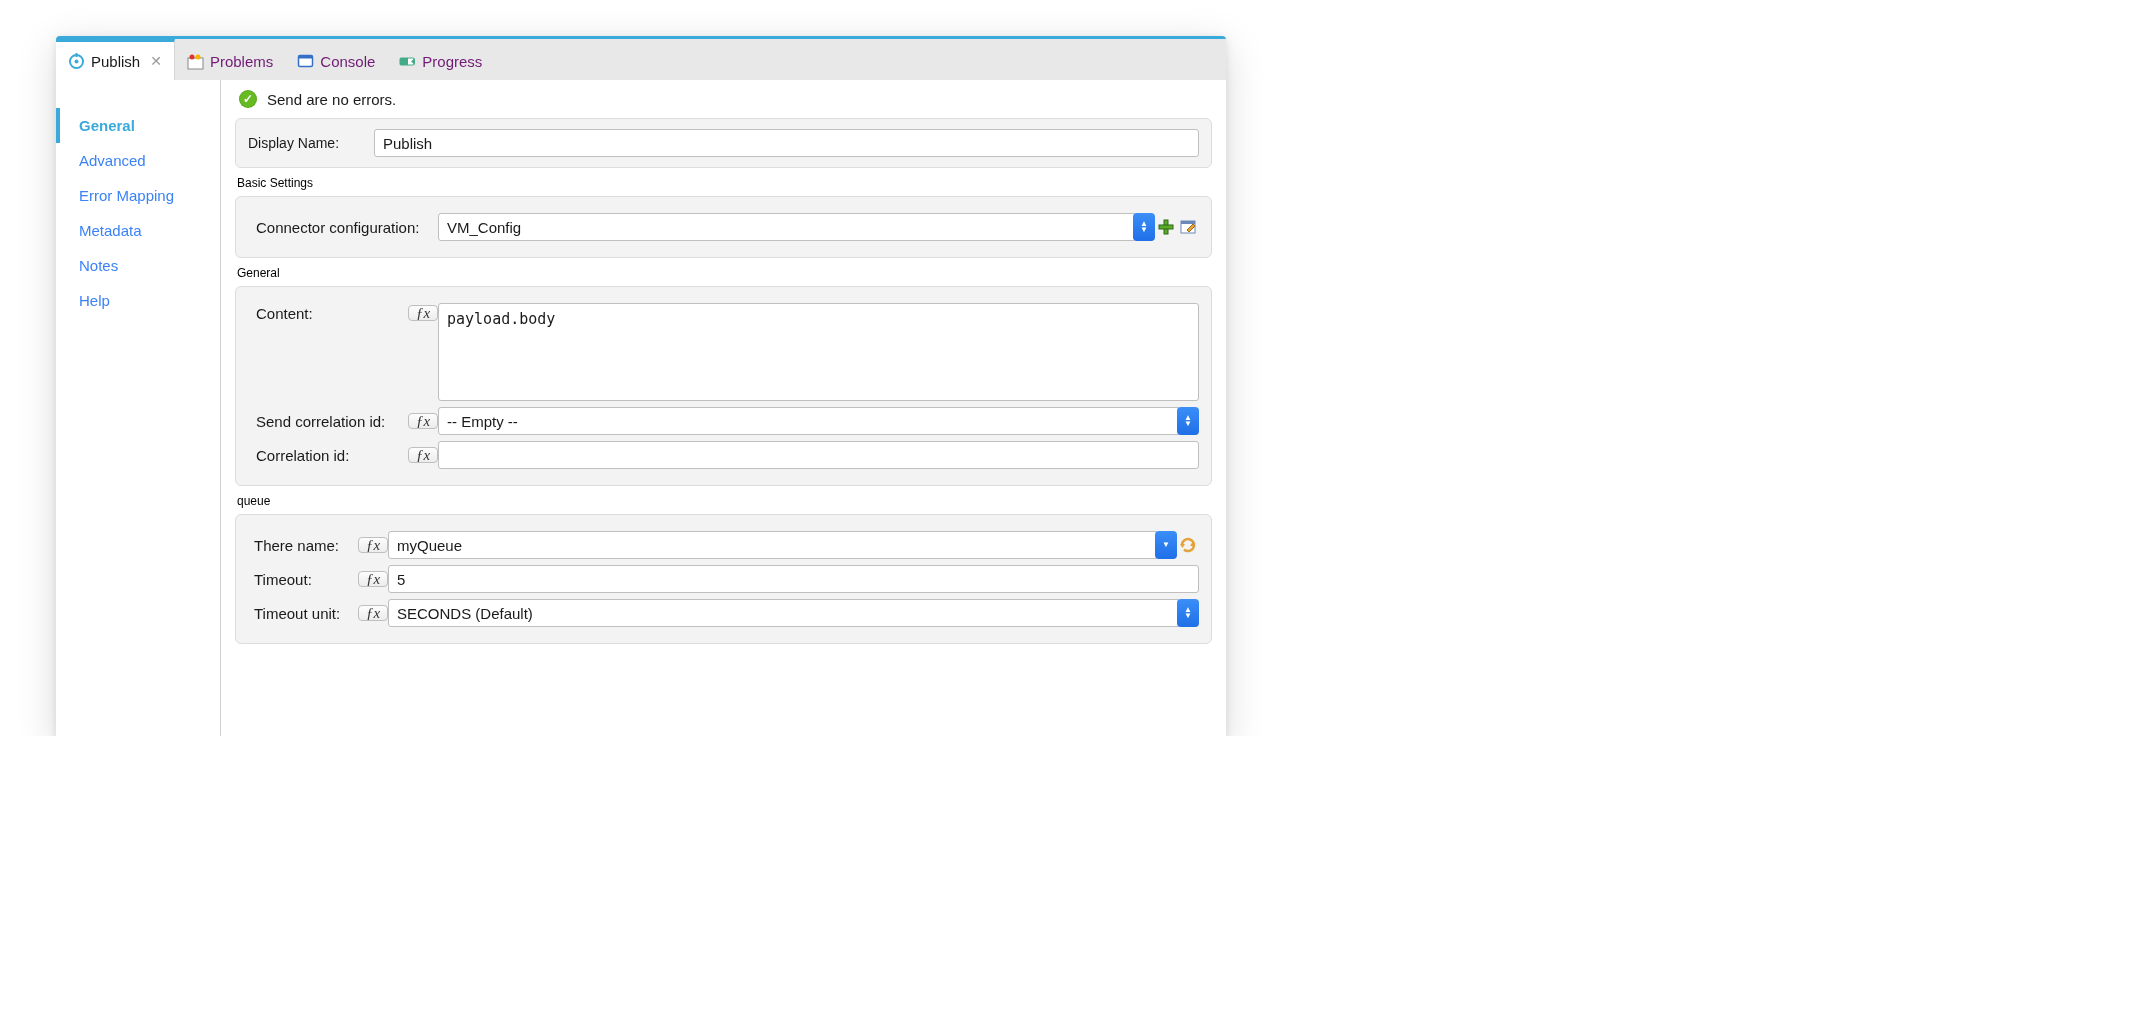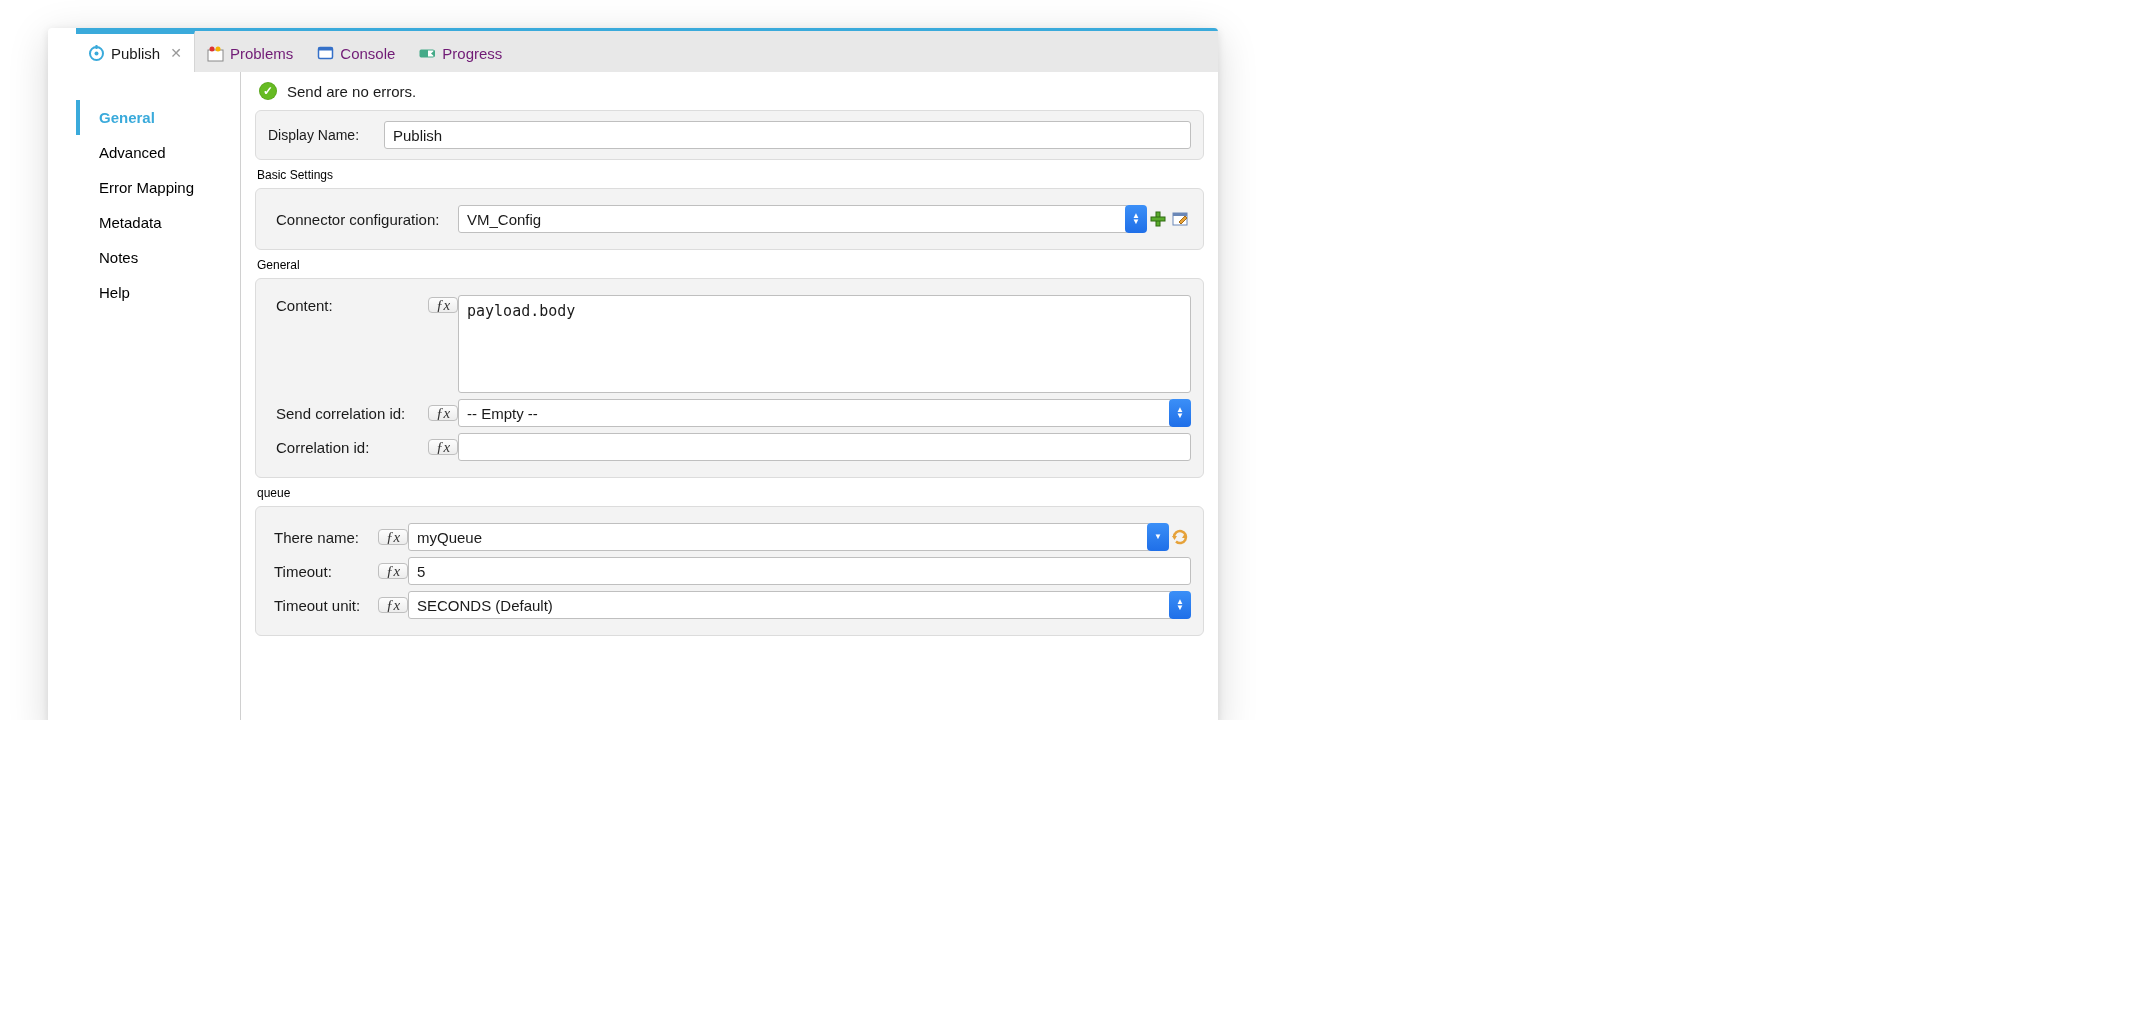--- a/index.html
+++ b/index.html
@@ -5,28 +5,27 @@
   * { box-sizing: border-box; margin: 0; padding: 0; }
   body {
     font-family: -apple-system, BlinkMacSystemFont, "Segoe UI", Arial, sans-serif;
     font-size: 14px;
     color: #1a1a1a;
     background: #fff;
   }
   .app-window {
     width: 1170px;
     background: #fff;
-    margin: 8px;
+    margin: 16px;
     border-radius: 4px;
     box-shadow: 0 10px 40px rgba(0,0,0,0.15), 0 2px 8px rgba(0,0,0,0.1);
     overflow: hidden;
     position: relative;
     top: 20px;
     left: 40px;
-    padding-left: 28px;
   }
   
   .tab-bar {
     display: flex;
     align-items: flex-end;
     background: #e8e8e8;
     height: 44px;
     border-top: 3px solid #3aaadb;
   }
   .tab {
@@ -57,21 +56,21 @@
   .sidebar {
     width: 165px;
     border-right: 1px solid #d0d0d0;
     background: #fff;
     padding-top: 28px;
     flex: 0 0 165px;
   }
   .sidebar-item {
     padding: 9px 16px 9px 19px;
     font-size: 15px;
-    color: #000000;
+    color: #3b82f6;
     cursor: pointer;
     border-left: 4px solid transparent;
   }
   .sidebar-item.active {
     color: #3aaadb;
     font-weight: 600;
     border-left: 4px solid #3aaadb;
     background: #fff;
   }
   .content {
@@ -164,21 +163,21 @@
   }
   .sel-btn-end span { display:block; }
   .sel-wrap input { border-top-right-radius:0; border-bottom-right-radius:0;}
   .icon-btn {
     width: 22px; height: 22px;
     display:flex; align-items:center; justify-content:center;
     cursor:pointer;
   }
   .plus-icon svg, .edit-icon svg, .refresh-icon svg { display:block; }
   .top-row-display {
-    display:flex; align-items:center; gap: 6px;
+    display:flex; align-items:center; gap: 16px;
     background: #f3f3f3;
     border: 1px solid #dcdcdc;
     border-radius: 6px;
     padding: 10px 12px;
     justify-content: center;
   }
   .row.align-top { align-items:flex-start; }
   .row.align-top .label-col-med, .row.align-top .fx-btn { margin-top:2px; }
   .flex1 { flex:1; }
 </style>

